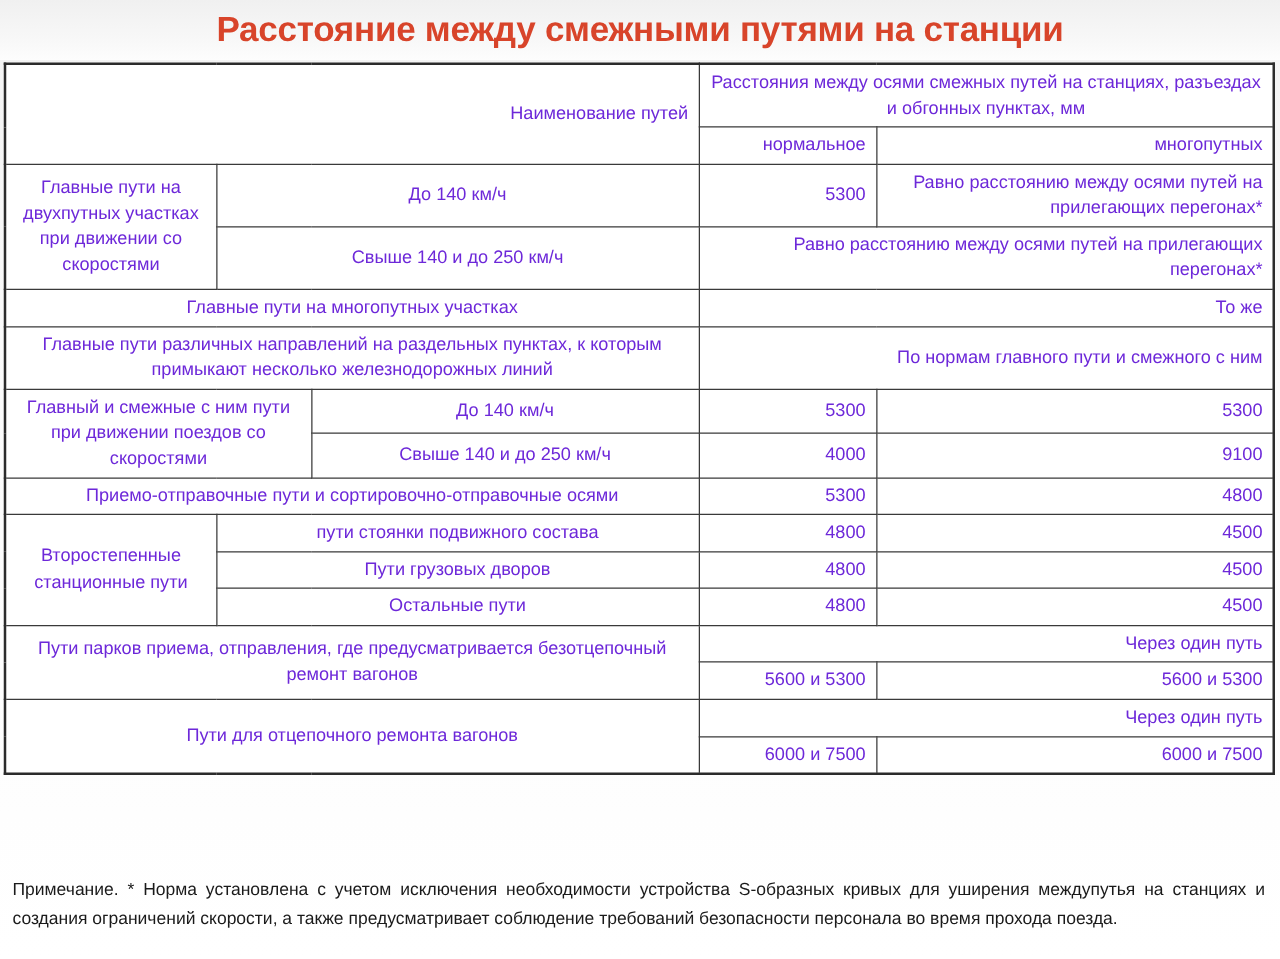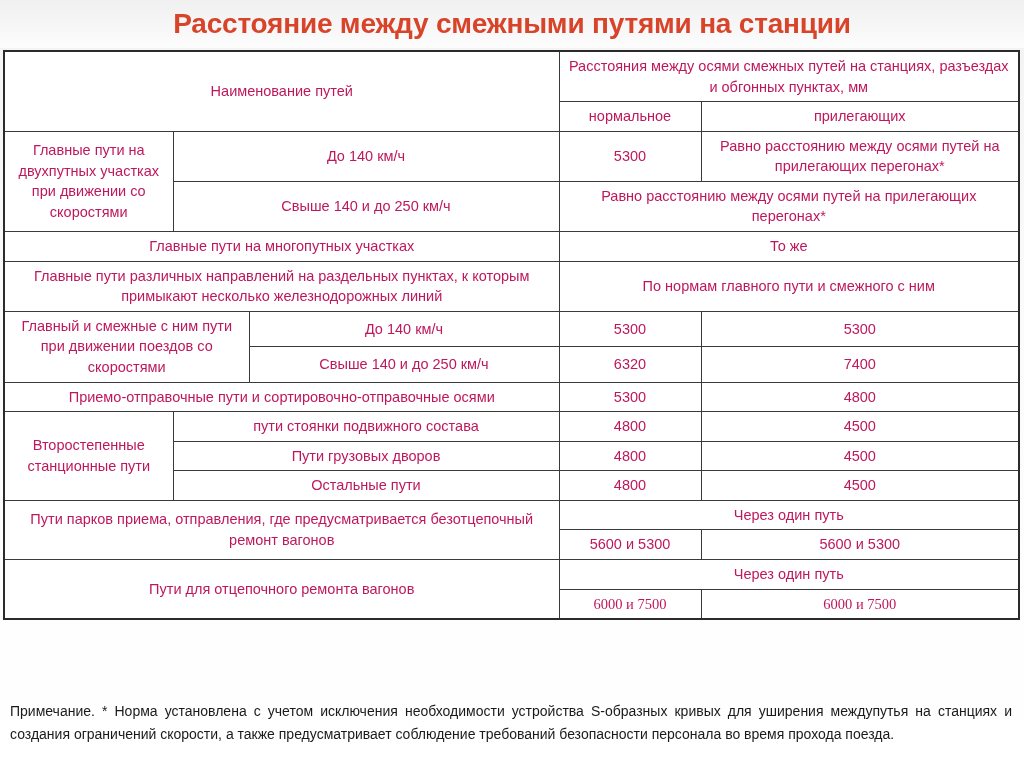--- a/index.html
+++ b/index.html
@@ -58,35 +58,35 @@
     table-layout: fixed;
     background: #ffffff;
   }
   table.norms td, table.norms th {
     border: 1px solid #3a3a3a;
     padding: 4px 8px;
     font-size: 14.5px;
     font-weight: normal;
     line-height: 1.42;
     vertical-align: middle;
-    color: #be185d;
+    color: #6d28d9;
     background: #ffffff;
     box-sizing: border-box;
   }
   
   table.norms {
     border: 2px solid #2b2b2b;
   }
   td.thick-top { border-top: 2px solid #2b2b2b; }
-  td.thick-bottom { border-bottom: 2px solid #2b2b2b; font-family: Liberation Serif, serif; }
+  td.thick-bottom { border-bottom: 2px solid #2b2b2b; }
   td.thick-left { border-left: 2px solid #2b2b2b; }
   td.thick-right { border-right: 2px solid #2b2b2b; }
 
   .c-left   { text-align: center; }
-  .c-center { text-align: center; }
+  .c-center { text-align: right; }
 
   .pad-l { padding-left: 10px; }
 
   
   .hdr-group {
     text-align: center;
     line-height: 1.5;
   }
 
   
@@ -122,21 +122,21 @@
       </colgroup>
       <tbody>
 
         <tr>
           <td class="c-center thick-top thick-left" rowspan="2" colspan="3">Наименование путей</td>
           <td class="hdr-group thick-top thick-right" colspan="2">Расстояния между осями смежных путей на станциях, разъездах и обгонных пунктах, мм</td>
         </tr>
 
         <tr>
           <td class="c-center">нормальное</td>
-          <td class="c-center thick-right">прилегающих</td>
+          <td class="c-center thick-right">многопутных</td>
         </tr>
 
         <tr>
           <td class="c-left pad-l thick-top thick-left" rowspan="2">Главные пути на двухпутных участках при движении со скоростями</td>
           <td class="c-left pad-l thick-top" colspan="2">До 140 км/ч</td>
           <td class="c-center thick-top">5300</td>
           <td class="c-center thick-top thick-right">Равно расстоянию между осями путей на прилегающих перегонах*</td>
         </tr>
 
         <tr>
@@ -155,22 +155,22 @@
         </tr>
 
         <tr>
           <td class="c-left pad-l thick-top thick-left" rowspan="2" colspan="2">Главный и смежные с ним пути при движении поездов со скоростями</td>
           <td class="c-left pad-l thick-top">До 140 км/ч</td>
           <td class="c-center thick-top">5300</td>
           <td class="c-center thick-top thick-right">5300</td>
         </tr>
         <tr>
           <td class="c-left pad-l">Свыше 140 и до 250 км/ч</td>
-          <td class="c-center">6320</td>
-          <td class="c-center thick-right">7400</td>
+          <td class="c-center">4000</td>
+          <td class="c-center thick-right">9100</td>
         </tr>
 
         <tr>
           <td class="c-left pad-l thick-top thick-left" colspan="3">Приемо-отправочные пути и сортировочно-отправочные осями</td>
           <td class="c-center thick-top">5300</td>
           <td class="c-center thick-top thick-right">4800</td>
         </tr>
 
         <tr>
           <td class="c-left pad-l thick-top thick-left" rowspan="3">Второстепенные станционные пути</td>

